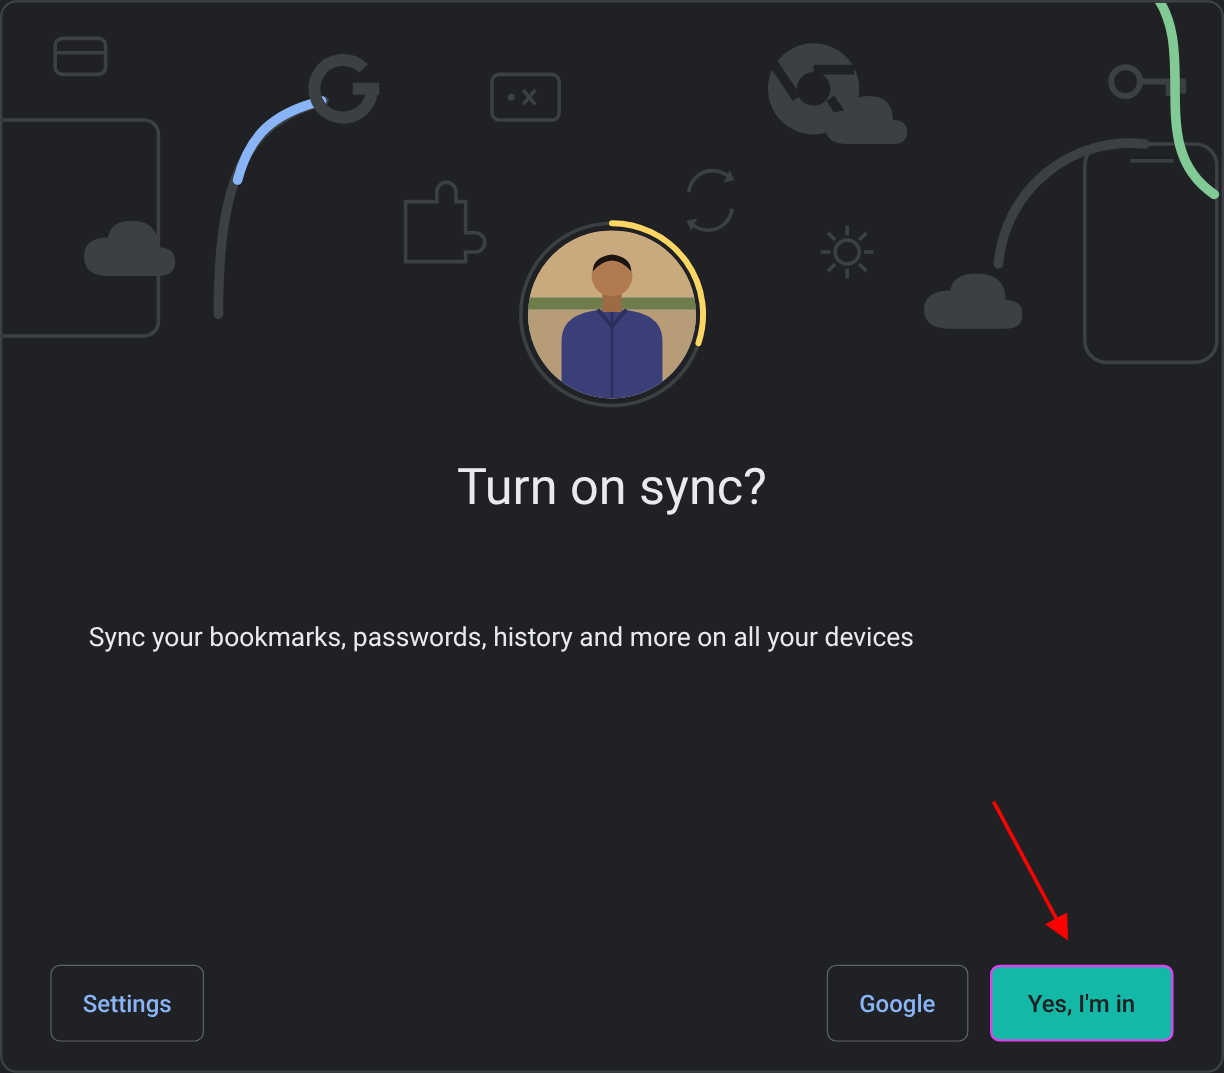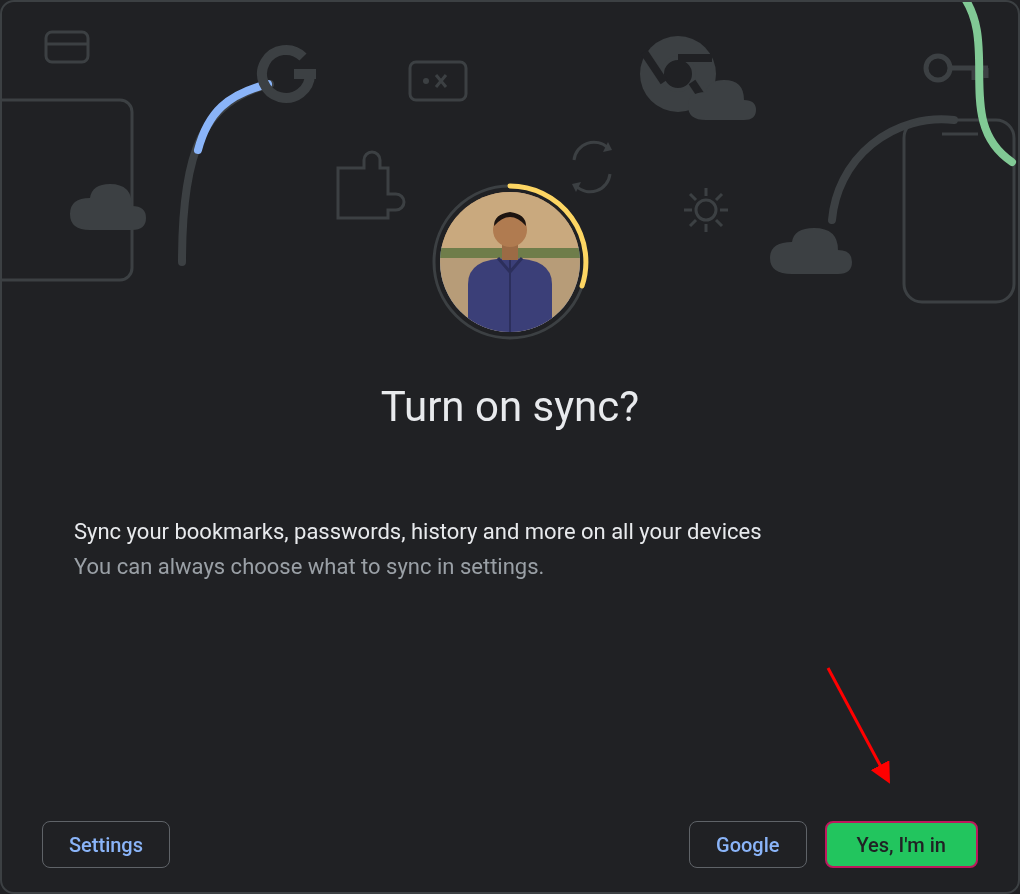--- a/index.html
+++ b/index.html
@@ -71,37 +71,37 @@
 
   
   .button-row {
     position: absolute; left: 0; right: 0; bottom: 24px;
     display: flex; align-items: center;
     padding: 0 40px;
     gap: 18px;
   }
   .spacer { flex: 1; }
   .btn {
-    height: 47px;
+    height: 64px;
     padding: 0 26px;
     border-radius: 8px;
     font-size: 20px;
     font-weight: 500;
     display: inline-flex; align-items: center; justify-content: center;
     cursor: pointer;
     user-select: none;
   }
   .btn-outline {
     border: 1px solid #5f6368;
     background: transparent;
     color: #8ab4f8;
   }
   .btn-primary {
-    border: 2px solid #be185d;
-    background: #22c55e;
+    border: 2px solid #d946ef;
+    background: #14b8a6;
     color: #202124;
     padding: 0 30px;
     justify-content: flex-end;
   }
 
   
   .annot-arrow {
     position: absolute;
     left: 820px; top: 660px;
     width: 80px; height: 130px;
@@ -212,21 +212,20 @@
       <rect x="62" y="48" width="16" height="20" fill="#9c6b45"></rect>
       <circle cx="70" cy="38" r="17" fill="#b07b50"></circle>
       <path d="M54 34 Q70 16 86 34 Q86 22 70 20 Q54 22 54 34 Z" fill="#1c1410"></path>
     </svg>
   </div>
 </div>
 
 <div class="content">
   <h1 class="title">Turn on sync?</h1>
   <p class="line-primary">Sync your bookmarks, passwords, history and more on all your devices</p>
-  <p class="line-tertiary">You can always choose what to sync in settings.</p>
 </div>
 
 <svg class="annot-arrow" viewBox="0 0 80 130">
   <defs>
     <marker id="ah" viewBox="0 0 10 10" refX="8" refY="5" markerWidth="7" markerHeight="7" orient="auto-start-reverse">
       <path d="M0 0 L10 5 L0 10 Z" fill="#ff0000"></path>
     </marker>
   </defs>
   <line x1="6" y1="6" x2="66" y2="118" stroke="#ff0000" stroke-width="3" marker-end="url(#ah)"></line>
 </svg>

